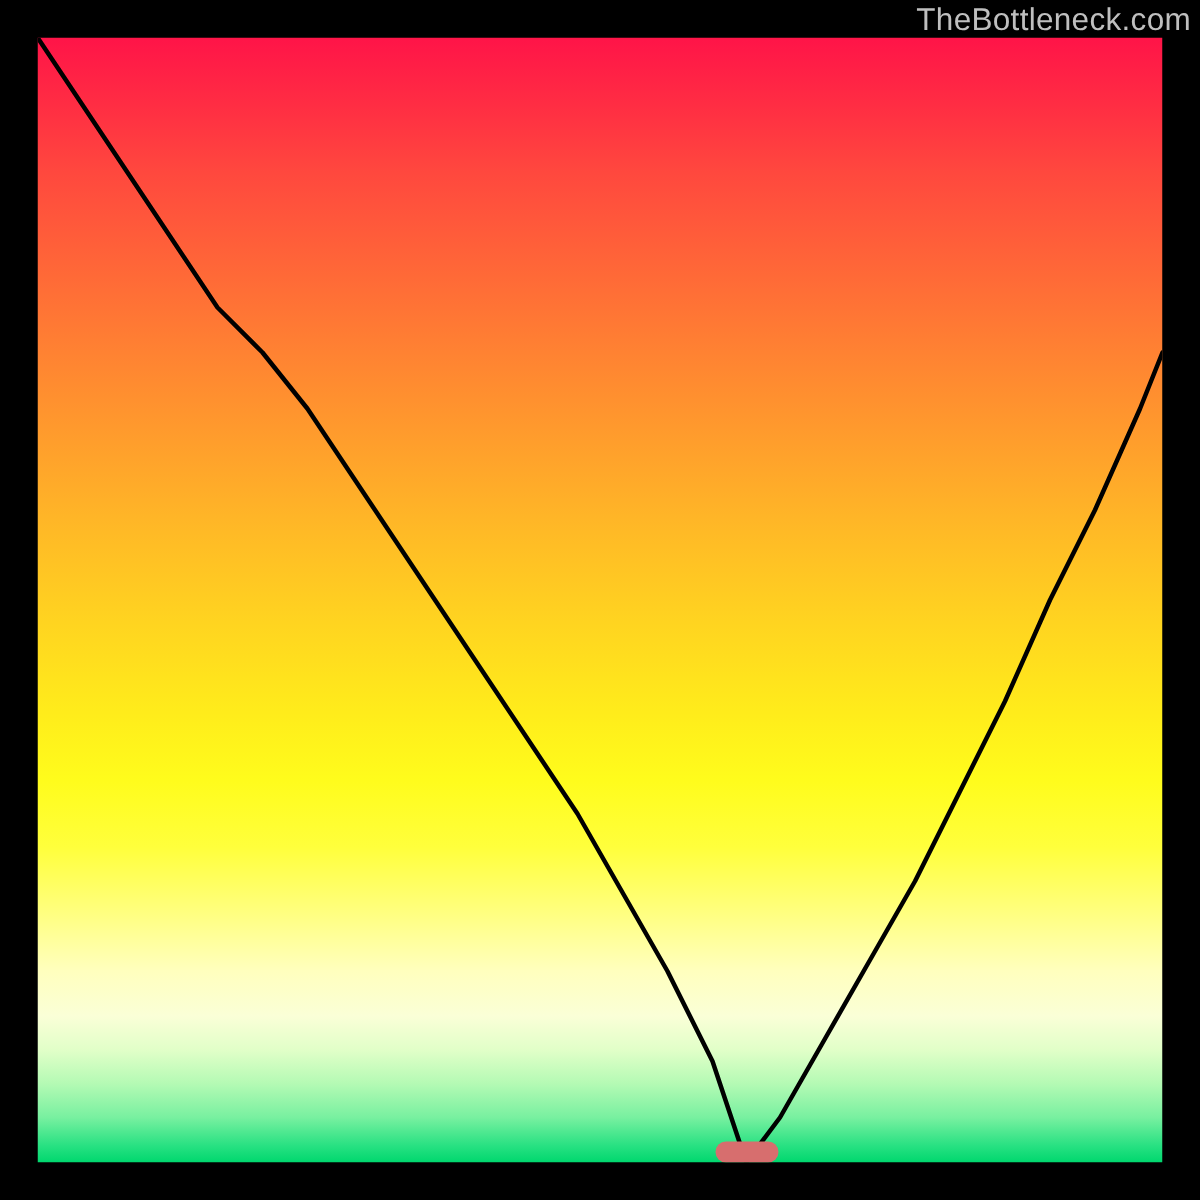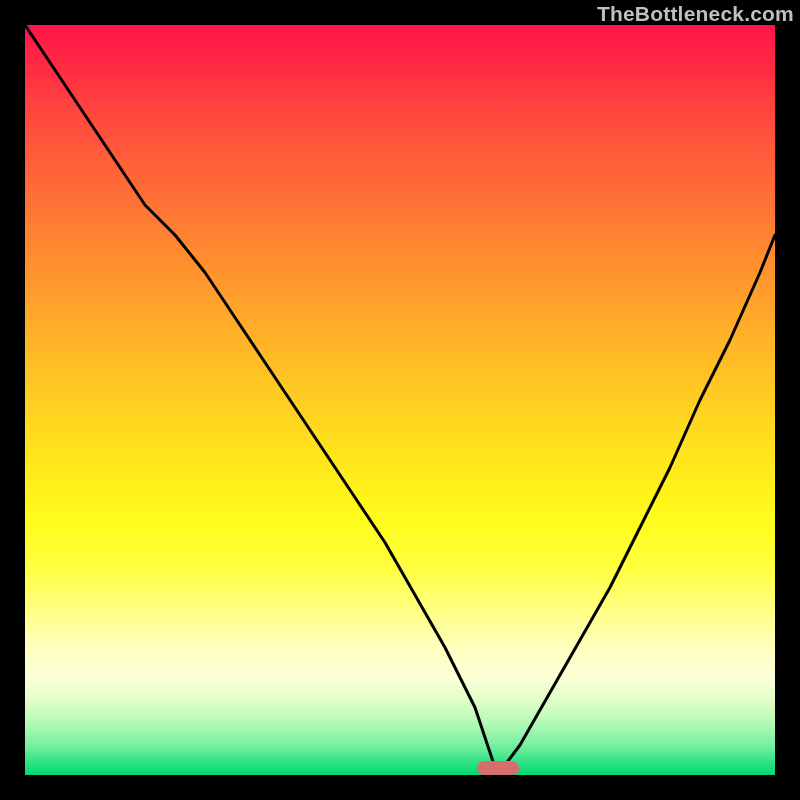--- a/index.html
+++ b/index.html
@@ -63,21 +63,21 @@
     height: 14px;
     border-radius: 7px;
     background: rgb(215, 110, 110);
   }
   .watermark {
     position: absolute;
     top: 2px;
     right: 6px;
     color: #bfbfbf;
     font-size: 21px;
-    font-weight: 700;
+    font-weight: 400;
     letter-spacing: 0.2px;
   }
 </style>
 </head>
 <body>
 
 <div class="frame">
 
   <div class="plot">
     <div class="gradient"></div>

